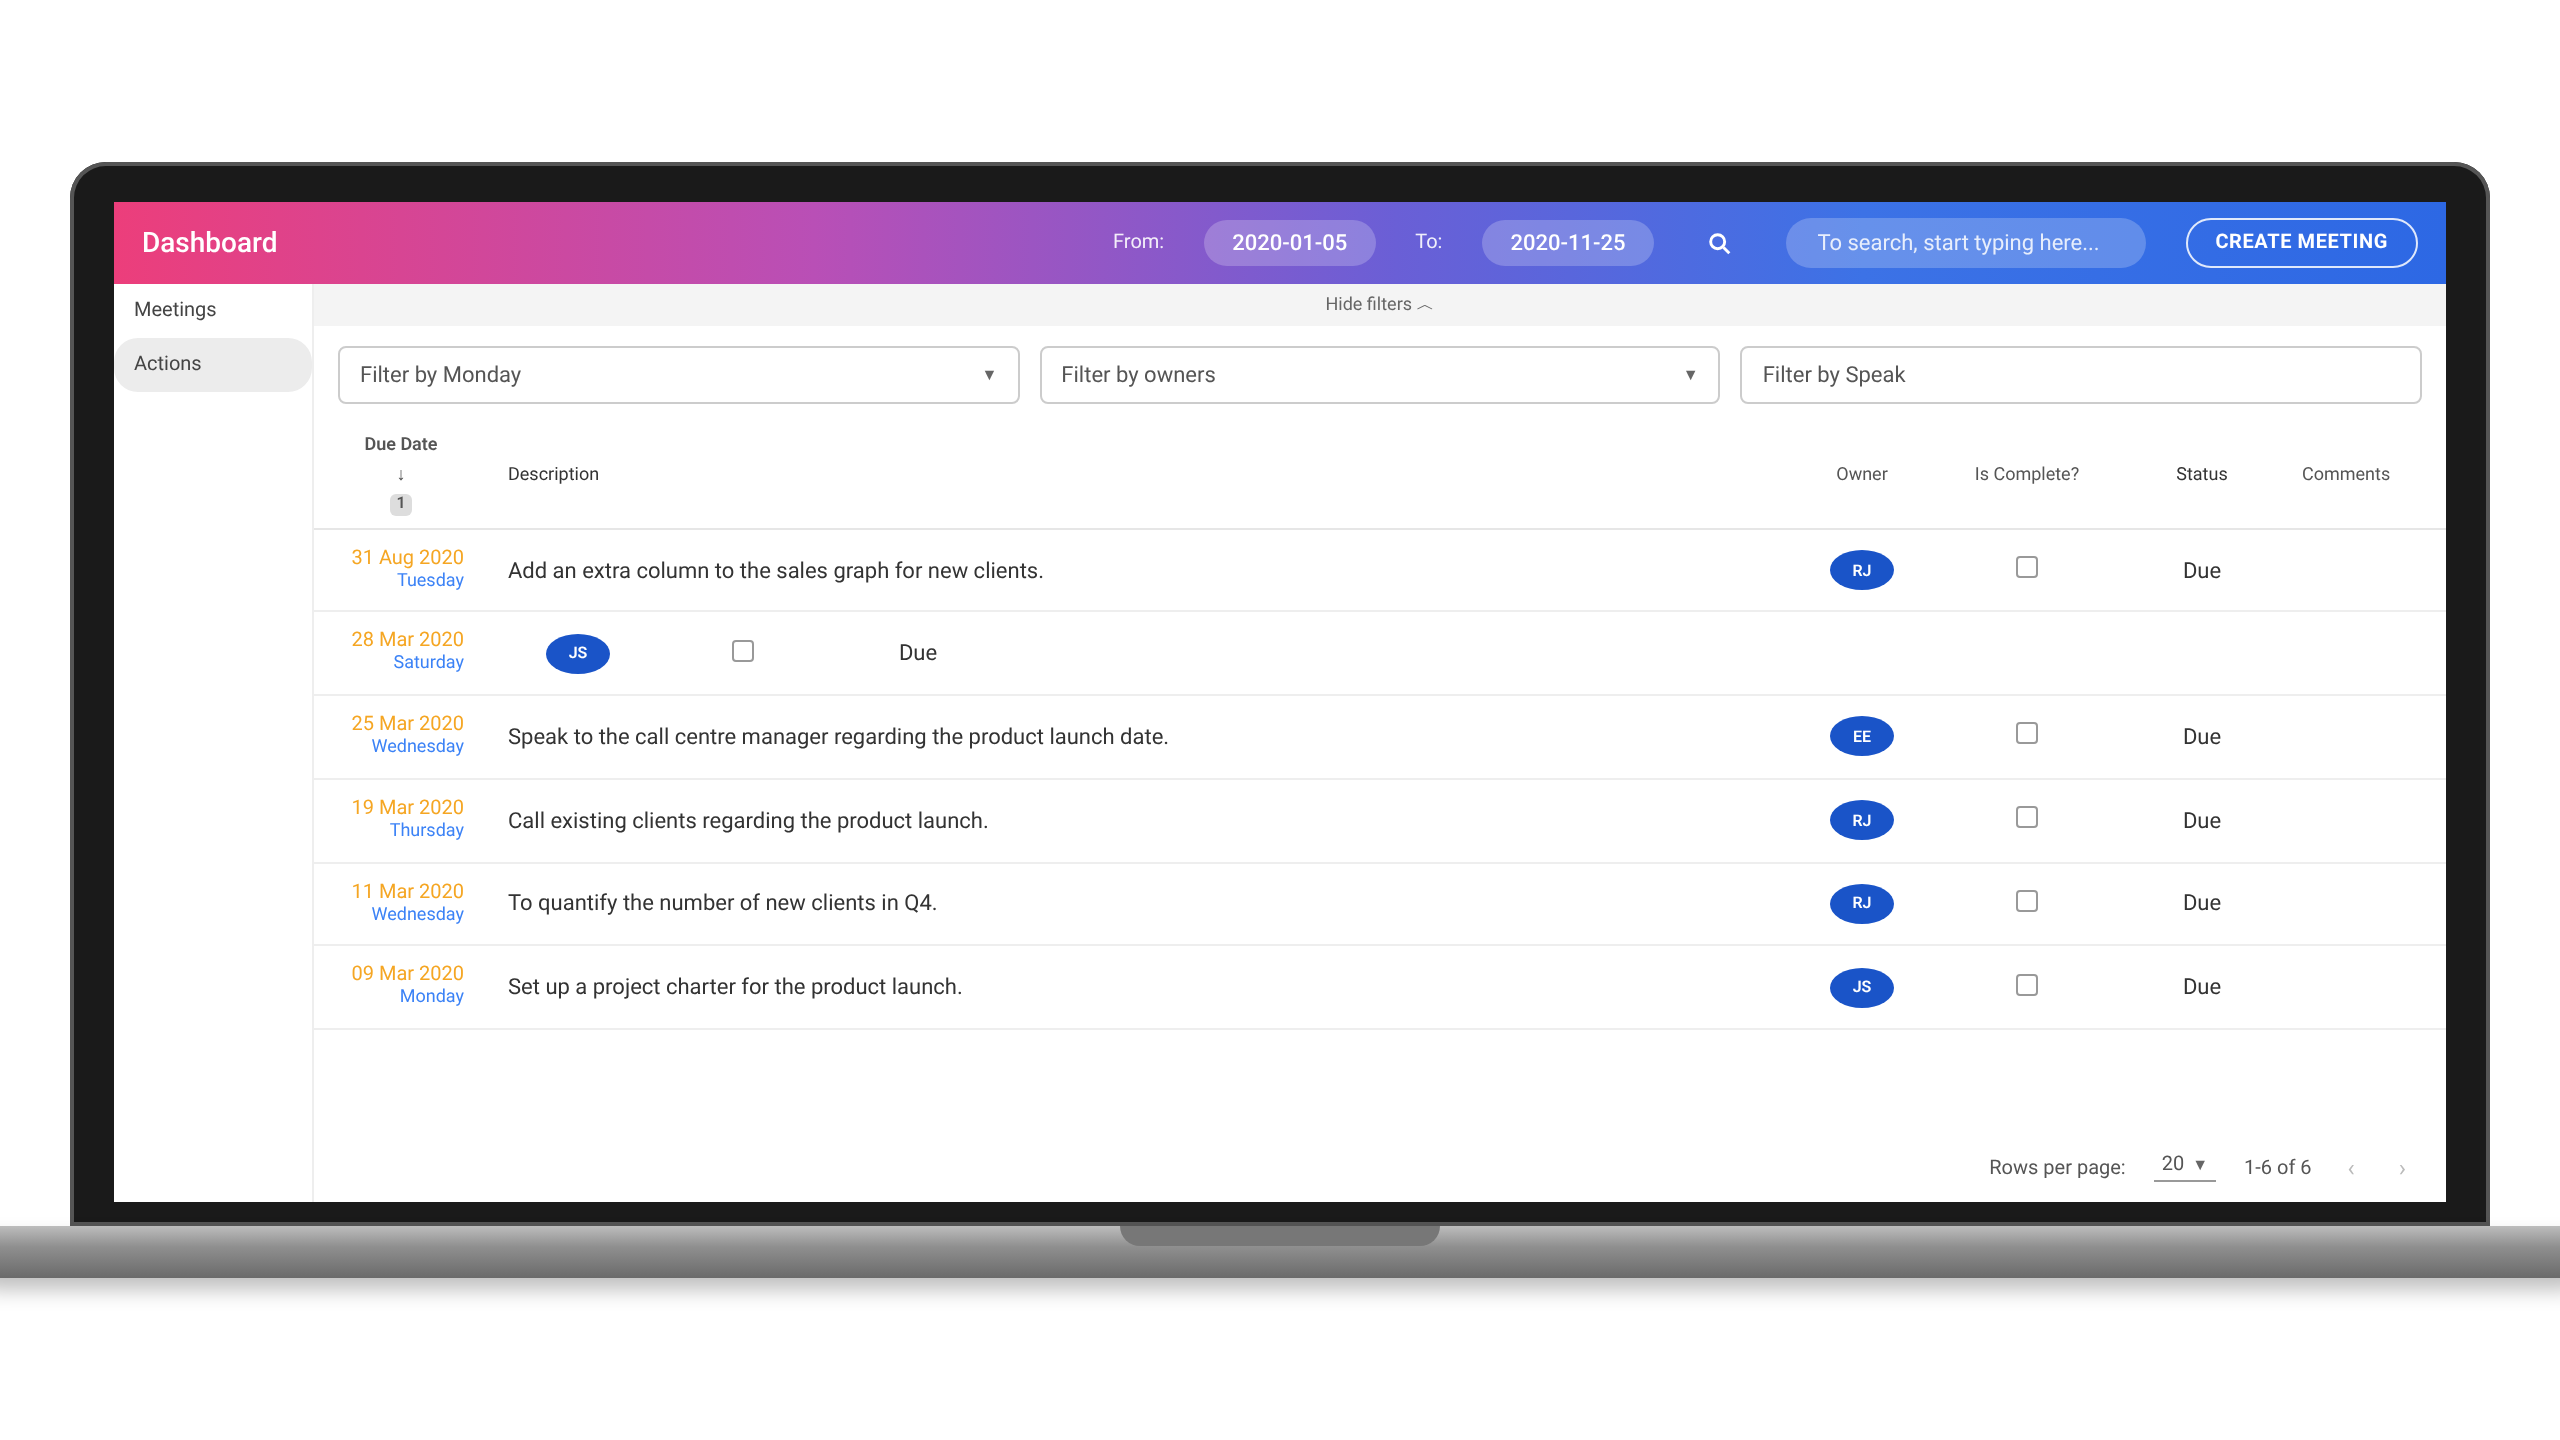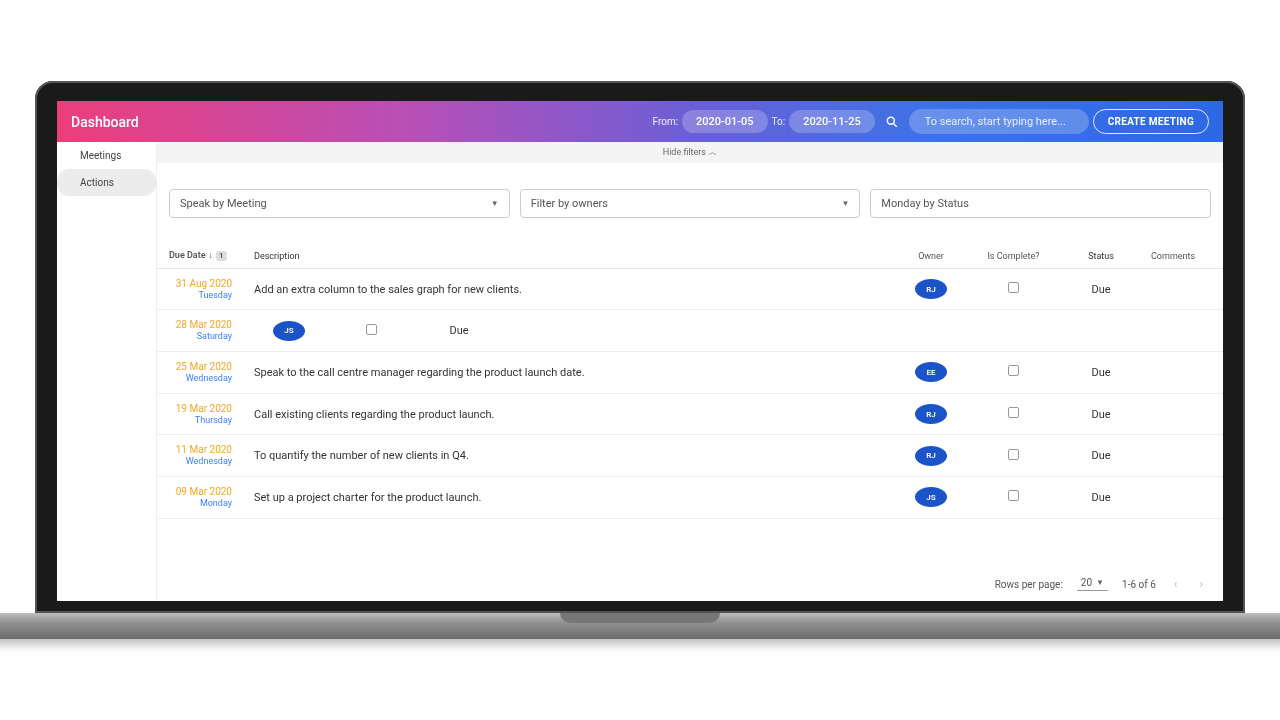--- a/index.html
+++ b/index.html
@@ -6,45 +6,45 @@
 body { background: #fff; display: flex; align-items: center; justify-content: center; height: 720px; width: 1280px; }
 
 .laptop-outer { width: 1210px; position: relative; }
 .laptop-bezel { background: #1a1a1a; border-radius: 18px 18px 0 0; padding: 20px 22px 12px 22px; box-shadow: 0 0 0 2px #555 inset; }
 .laptop-screen { background: #fff; width: 100%; height: 500px; overflow: hidden; position: relative; }
 .laptop-base { height: 26px; background: linear-gradient(#bdbdbd, #8f8f8f 40%, #6a6a6a); border-radius: 0 0 14px 14px; margin: 0 -50px; box-shadow: 0 6px 10px rgba(0,0,0,0.25); position: relative; }
 .laptop-notch { width: 160px; height: 10px; background: #777; border-radius: 0 0 10px 10px; position: absolute; top: 0; left: 50%; transform: translateX(-50%); }
 
 .app { display: flex; flex-direction: column; height: 100%; font-size: 11px; color: #333; }
 
-.header { display: flex; align-items: center; padding: 8px 14px; background: linear-gradient(90deg, #ec3e7b 0%, #b94fb6 30%, #6a5fd6 55%, #3c72e6 75%, #2d68e4 100%); color: #fff; gap: 4px; }
+.header { display: flex; align-items: center; padding: 8px 14px; background: linear-gradient(90deg, #ec3e7b 0%, #b94fb6 30%, #6a5fd6 55%, #3c72e6 75%, #2d68e4 100%); color: #fff; gap: 20px; }
 .header .title { font-size: 14px; font-weight: 500; flex: 0 0 auto; }
 .header .spacer { flex: 1; }
 .date-label { font-size: 10px; opacity: 0.9; }
 .date-pill { background: rgba(255,255,255,0.22); padding: 5px 14px; border-radius: 14px; font-size: 11px; color: #fff; font-weight: 500; }
 .search-icon { width: 14px; height: 14px; display: inline-flex; align-items: center; justify-content: center; margin: 0 6px; }
 .search-pill { background: rgba(255,255,255,0.22); padding: 6px 16px; border-radius: 14px; font-size: 11px; color: rgba(255,255,255,0.85); width: 180px; border: none; outline: none; }
 .search-pill::placeholder { color: rgba(255,255,255,0.85); }
 .create-btn { border: 1px solid rgba(255,255,255,0.85); background: transparent; color: #fff; padding: 6px 14px; border-radius: 14px; font-size: 10px; font-weight: 700; letter-spacing: 0.3px; cursor: pointer; }
 
 .body-area { flex: 1; display: flex; background: #fff; overflow: hidden; }
 .sidebar { width: 100px; border-right: 1px solid #eee; background: #fff; }
-.sidebar .item { padding: 8px 23px; font-size: 10px; color: #444; cursor: pointer; }
+.sidebar .item { padding: 8px 10px; font-size: 10px; color: #444; cursor: pointer; }
 .sidebar .item.active { background: #ececec; border-radius: 12px; }
 
-.main { flex: 1; display: flex; flex-direction: column; overflow: hidden; gap: 16px; }
+.main { flex: 1; display: flex; flex-direction: column; overflow: hidden; }
 .hide-filters { text-align: center; font-size: 9px; color: #666; padding: 4px 0; background: #f4f4f4; cursor: pointer; }
 .filters-row { display: flex; gap: 10px; padding: 10px 12px; }
 .filter-select { flex: 1; border: 1px solid #ccc; border-radius: 4px; padding: 7px 10px; font-size: 11px; color: #555; display: flex; justify-content: space-between; align-items: center; cursor: pointer; background: #fff; }
 .caret { font-size: 8px; color: #666; }
 
 .table { flex: 1; overflow: auto; }
 .thead { display: flex; padding: 6px 12px; font-size: 9px; color: #555; border-bottom: 1px solid #e6e6e6; align-items: center; }
 .trow { display: flex; padding: 8px 12px; font-size: 11px; border-bottom: 1px solid #eee; align-items: center; }
-.col-date { width: 85px; text-align: right; padding-right: 22px; line-height: 1.3; }
+.col-date { width: 85px; text-align: right; padding-right: 22px; line-height: 1.3; flex-direction: column; }
 .col-date .date-top { color: #f5a623; font-size: 10px; }
 .col-date .date-bot { color: #3b82f6; font-size: 9px; }
 .col-desc { flex: 1; color: #333; }
 .col-owner { width: 70px; display: flex; justify-content: center; }
 .col-complete { width: 95px; text-align: center; }
 .col-status { width: 80px; text-align: center; color: #333; }
 .col-comments { width: 70px; text-align: left; padding-left: 10px; }
 
 .thead .col-date { font-weight: 600; text-align: left; display: flex; align-items: center; gap: 3px; }
 .sort-badge { background: #ddd; border-radius: 3px; font-size: 8px; padding: 0 3px; color: #555; }
@@ -87,29 +87,29 @@
           </div>
 
           <div class="main">
             <div class="hide-filters">
               <span>Hide filters</span>
               <span> ︿</span>
             </div>
 
             <div class="filters-row">
               <div class="filter-select">
-                <span>Speak by Meeting</span>
+                <span>Filter by Monday</span>
                 <span class="caret">▼</span>
               </div>
               <div class="filter-select">
                 <span>Filter by owners</span>
                 <span class="caret">▼</span>
               </div>
               <div class="filter-select">
-                <span>Monday by Status</span>
+                <span>Filter by Speak</span>
               </div>
             </div>
 
             <div class="table">
               <div class="thead">
                 <div class="col-date">
                   <span>Due Date</span>
                   <span>↓</span>
                   <span class="sort-badge">1</span>
                 </div>

